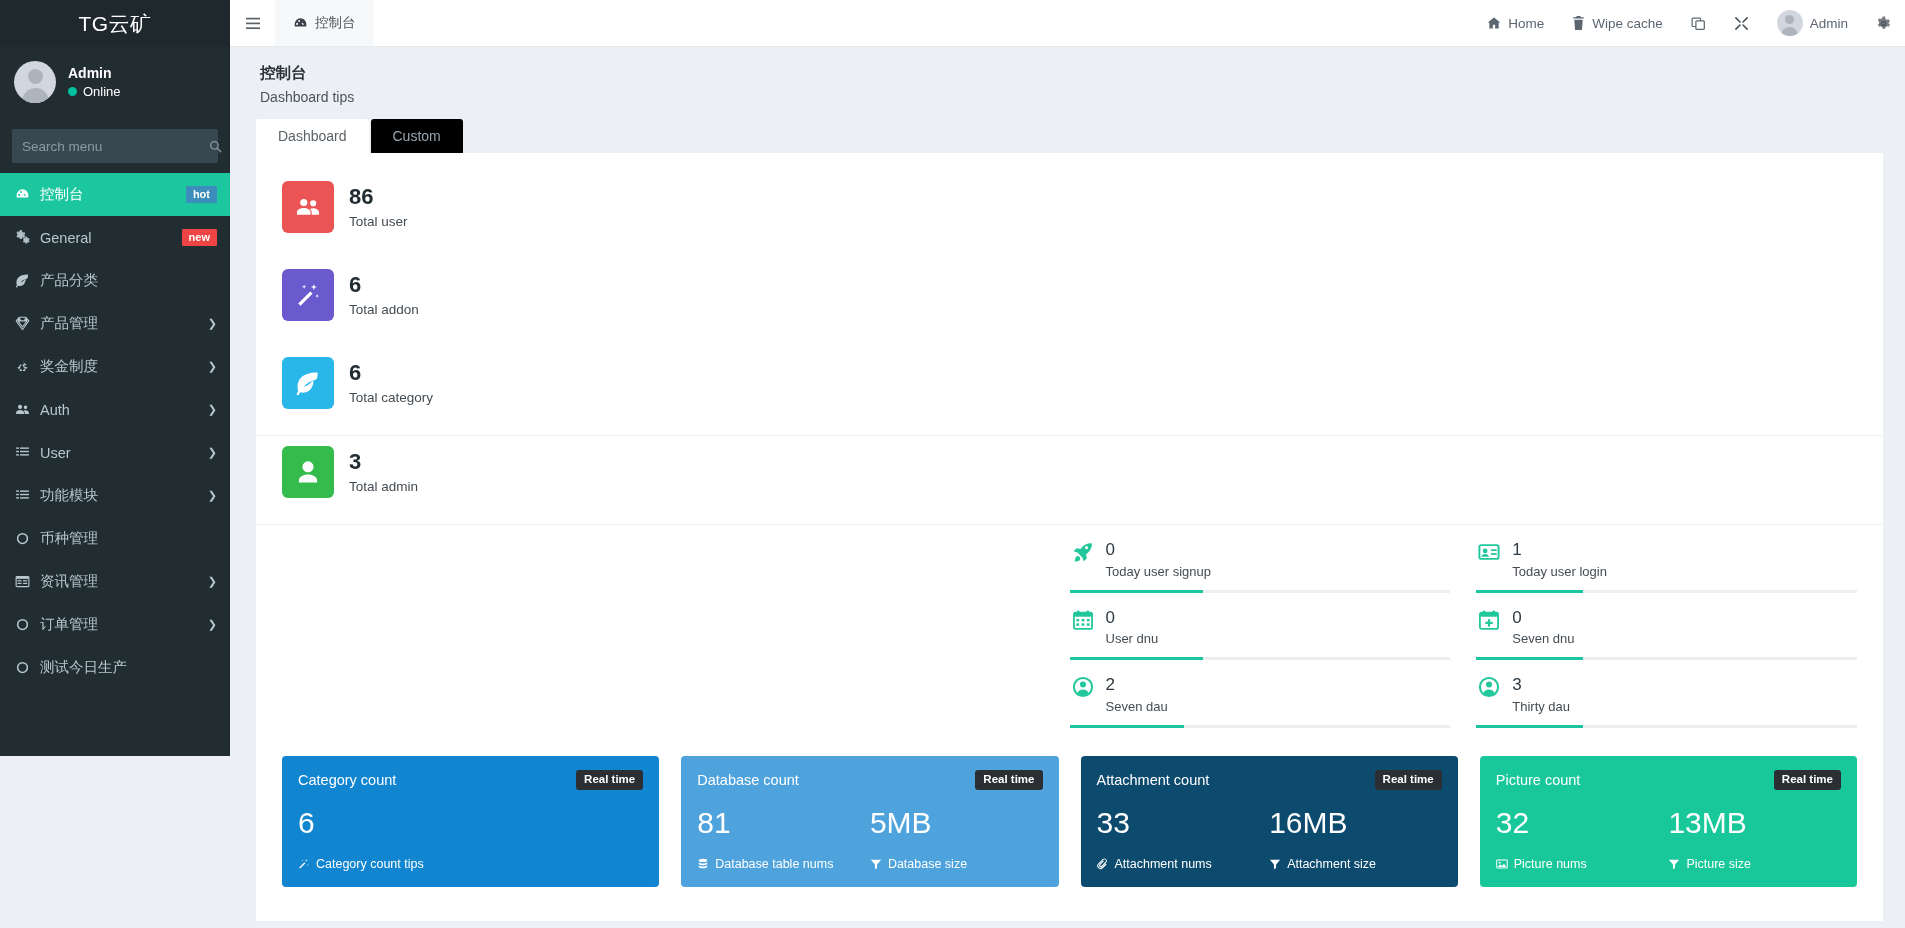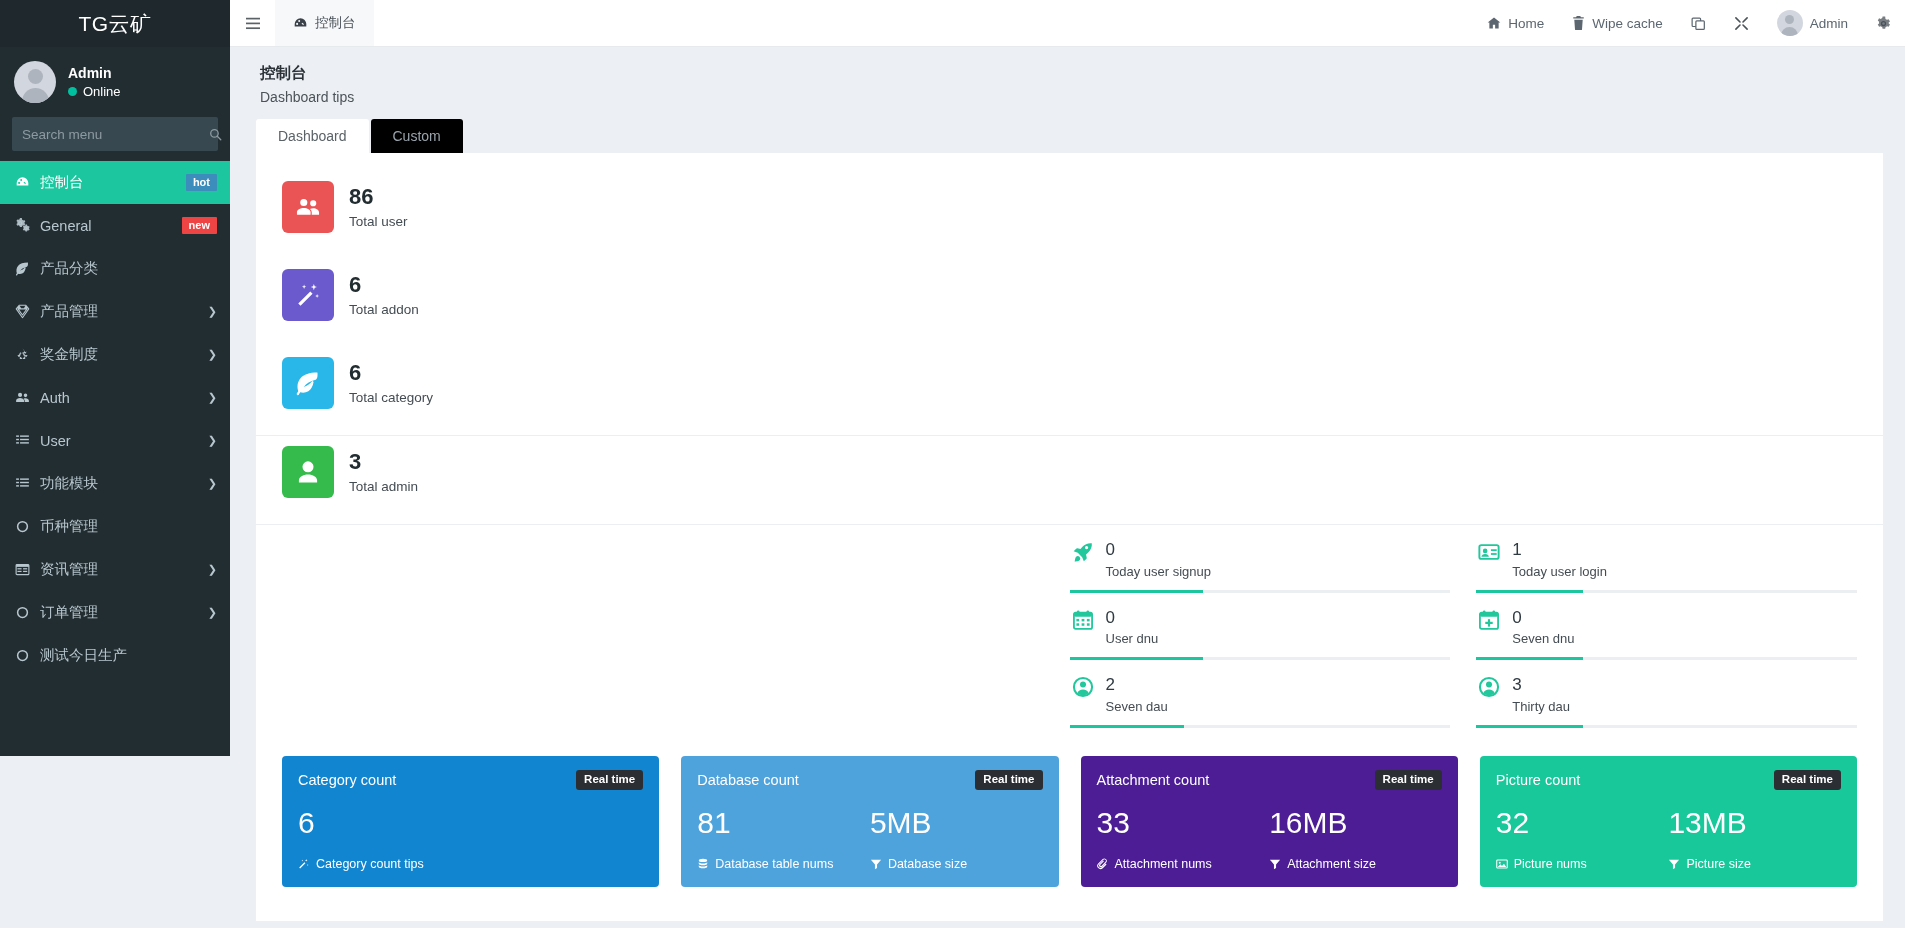--- a/index.html
+++ b/index.html
@@ -52,21 +52,21 @@
   .userinfo .uname { color: #fff; font-size: 14px; font-weight: bold; }
   .userinfo .ustatus {
     color: #fff; font-size: 13px;
     display: flex; align-items: center; gap: 6px;
   }
   .dot-online {
     width: 9px; height: 9px; border-radius: 50%;
     background: #00c0a0; display: inline-block;
   }
   .searchbox {
-    margin: 0 12px 10px 12px;
+    margin: 12px 12px 10px 12px;
     background: #374850;
     display: flex; align-items: center;
     height: 34px; border-radius: 2px;
   }
   .searchbox input {
     flex: 1; background: transparent; border: none; outline: none;
     color: #ccc; font-size: 13.5px;
     padding: 0 10px;
     font-family: "Liberation Sans", sans-serif;
   }
@@ -654,21 +654,21 @@
                 <span class="ccard-fcol">
                   <span>
                     <svg class="ic" width="12" height="12" viewBox="0 0 16 16" fill="#ffffff">
                       <path d="M1.2 2.2h13.6L9.4 8.6v4.8l-2.8 1.6V8.6z"></path>
                     </svg>
                   </span>
                   <span>Database size</span>
                 </span>
               </div>
             </div>
-            <div class="ccard" style="background: #4c1d95;">
+            <div class="ccard" style="background: #0c4a6e;">
               <div class="ccard-head">
                 <span class="ccard-title">Attachment count</span>
                 <span class="rt-badge">Real time</span>
               </div>
               <div class="ccard-body">
                 <span class="ccard-col"><span class="ccard-num">33</span></span>
                 <span class="ccard-col"><span class="ccard-num">16MB</span></span>
               </div>
               <div class="ccard-foot">
                 <span class="ccard-fcol">

